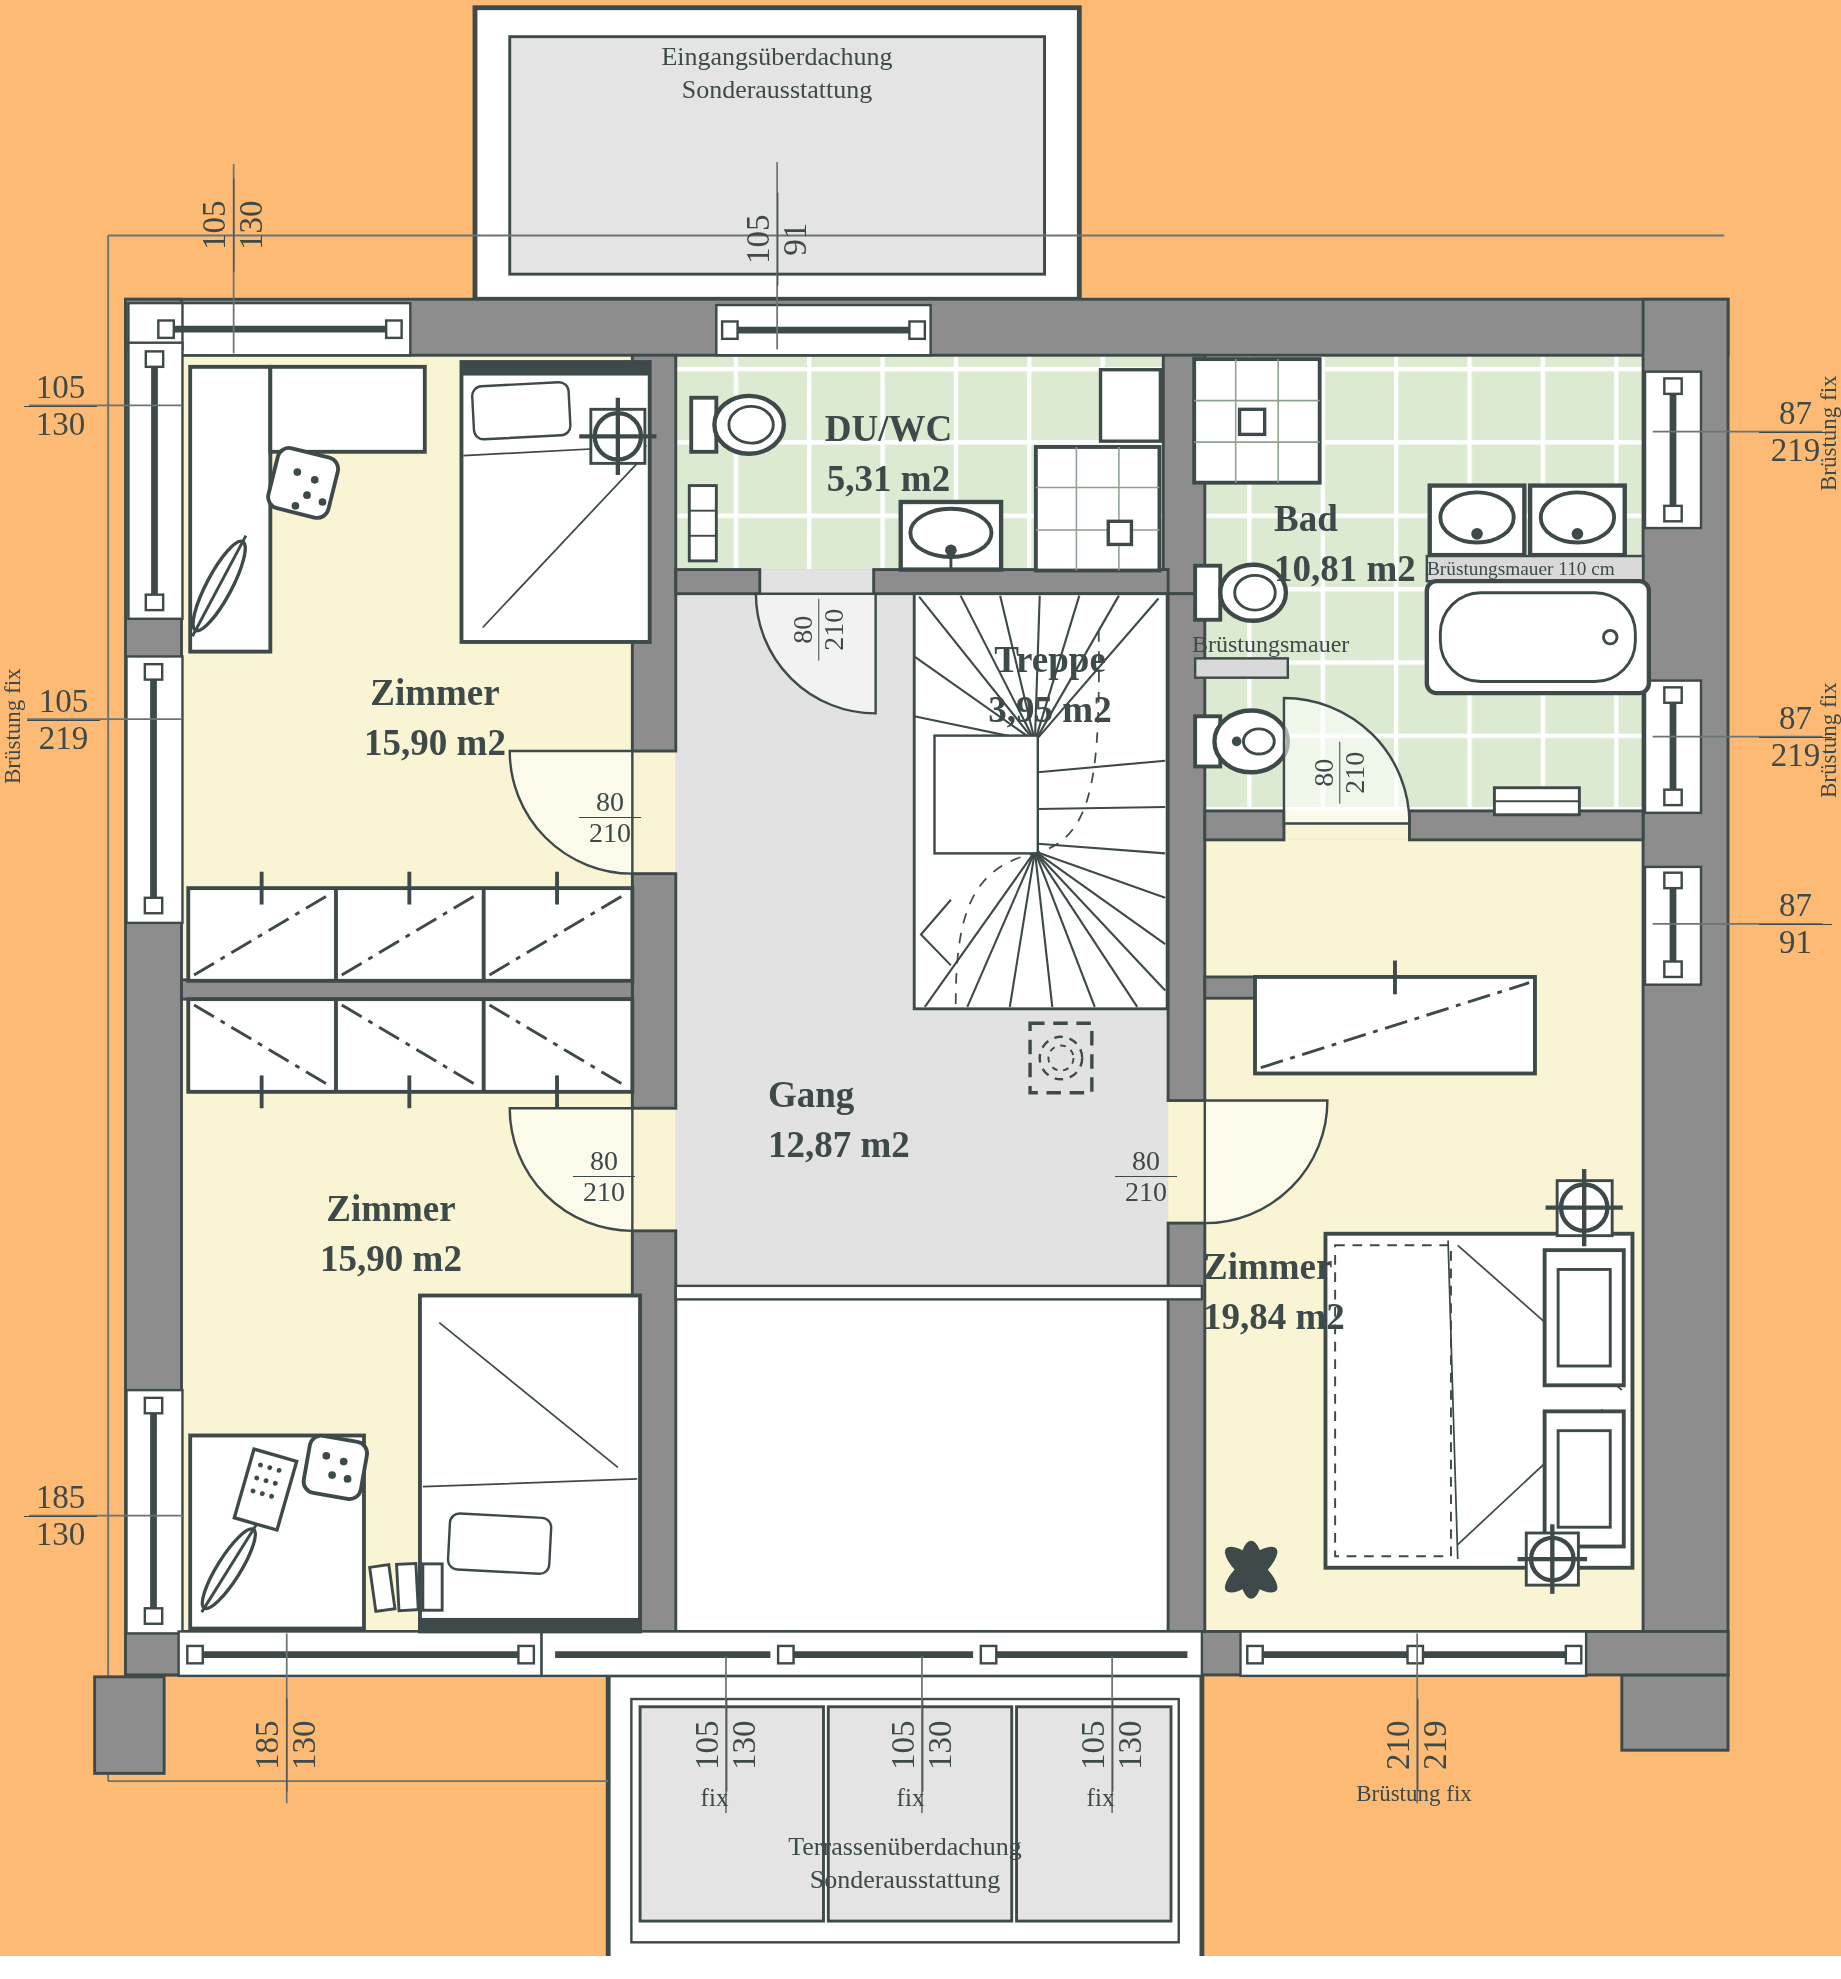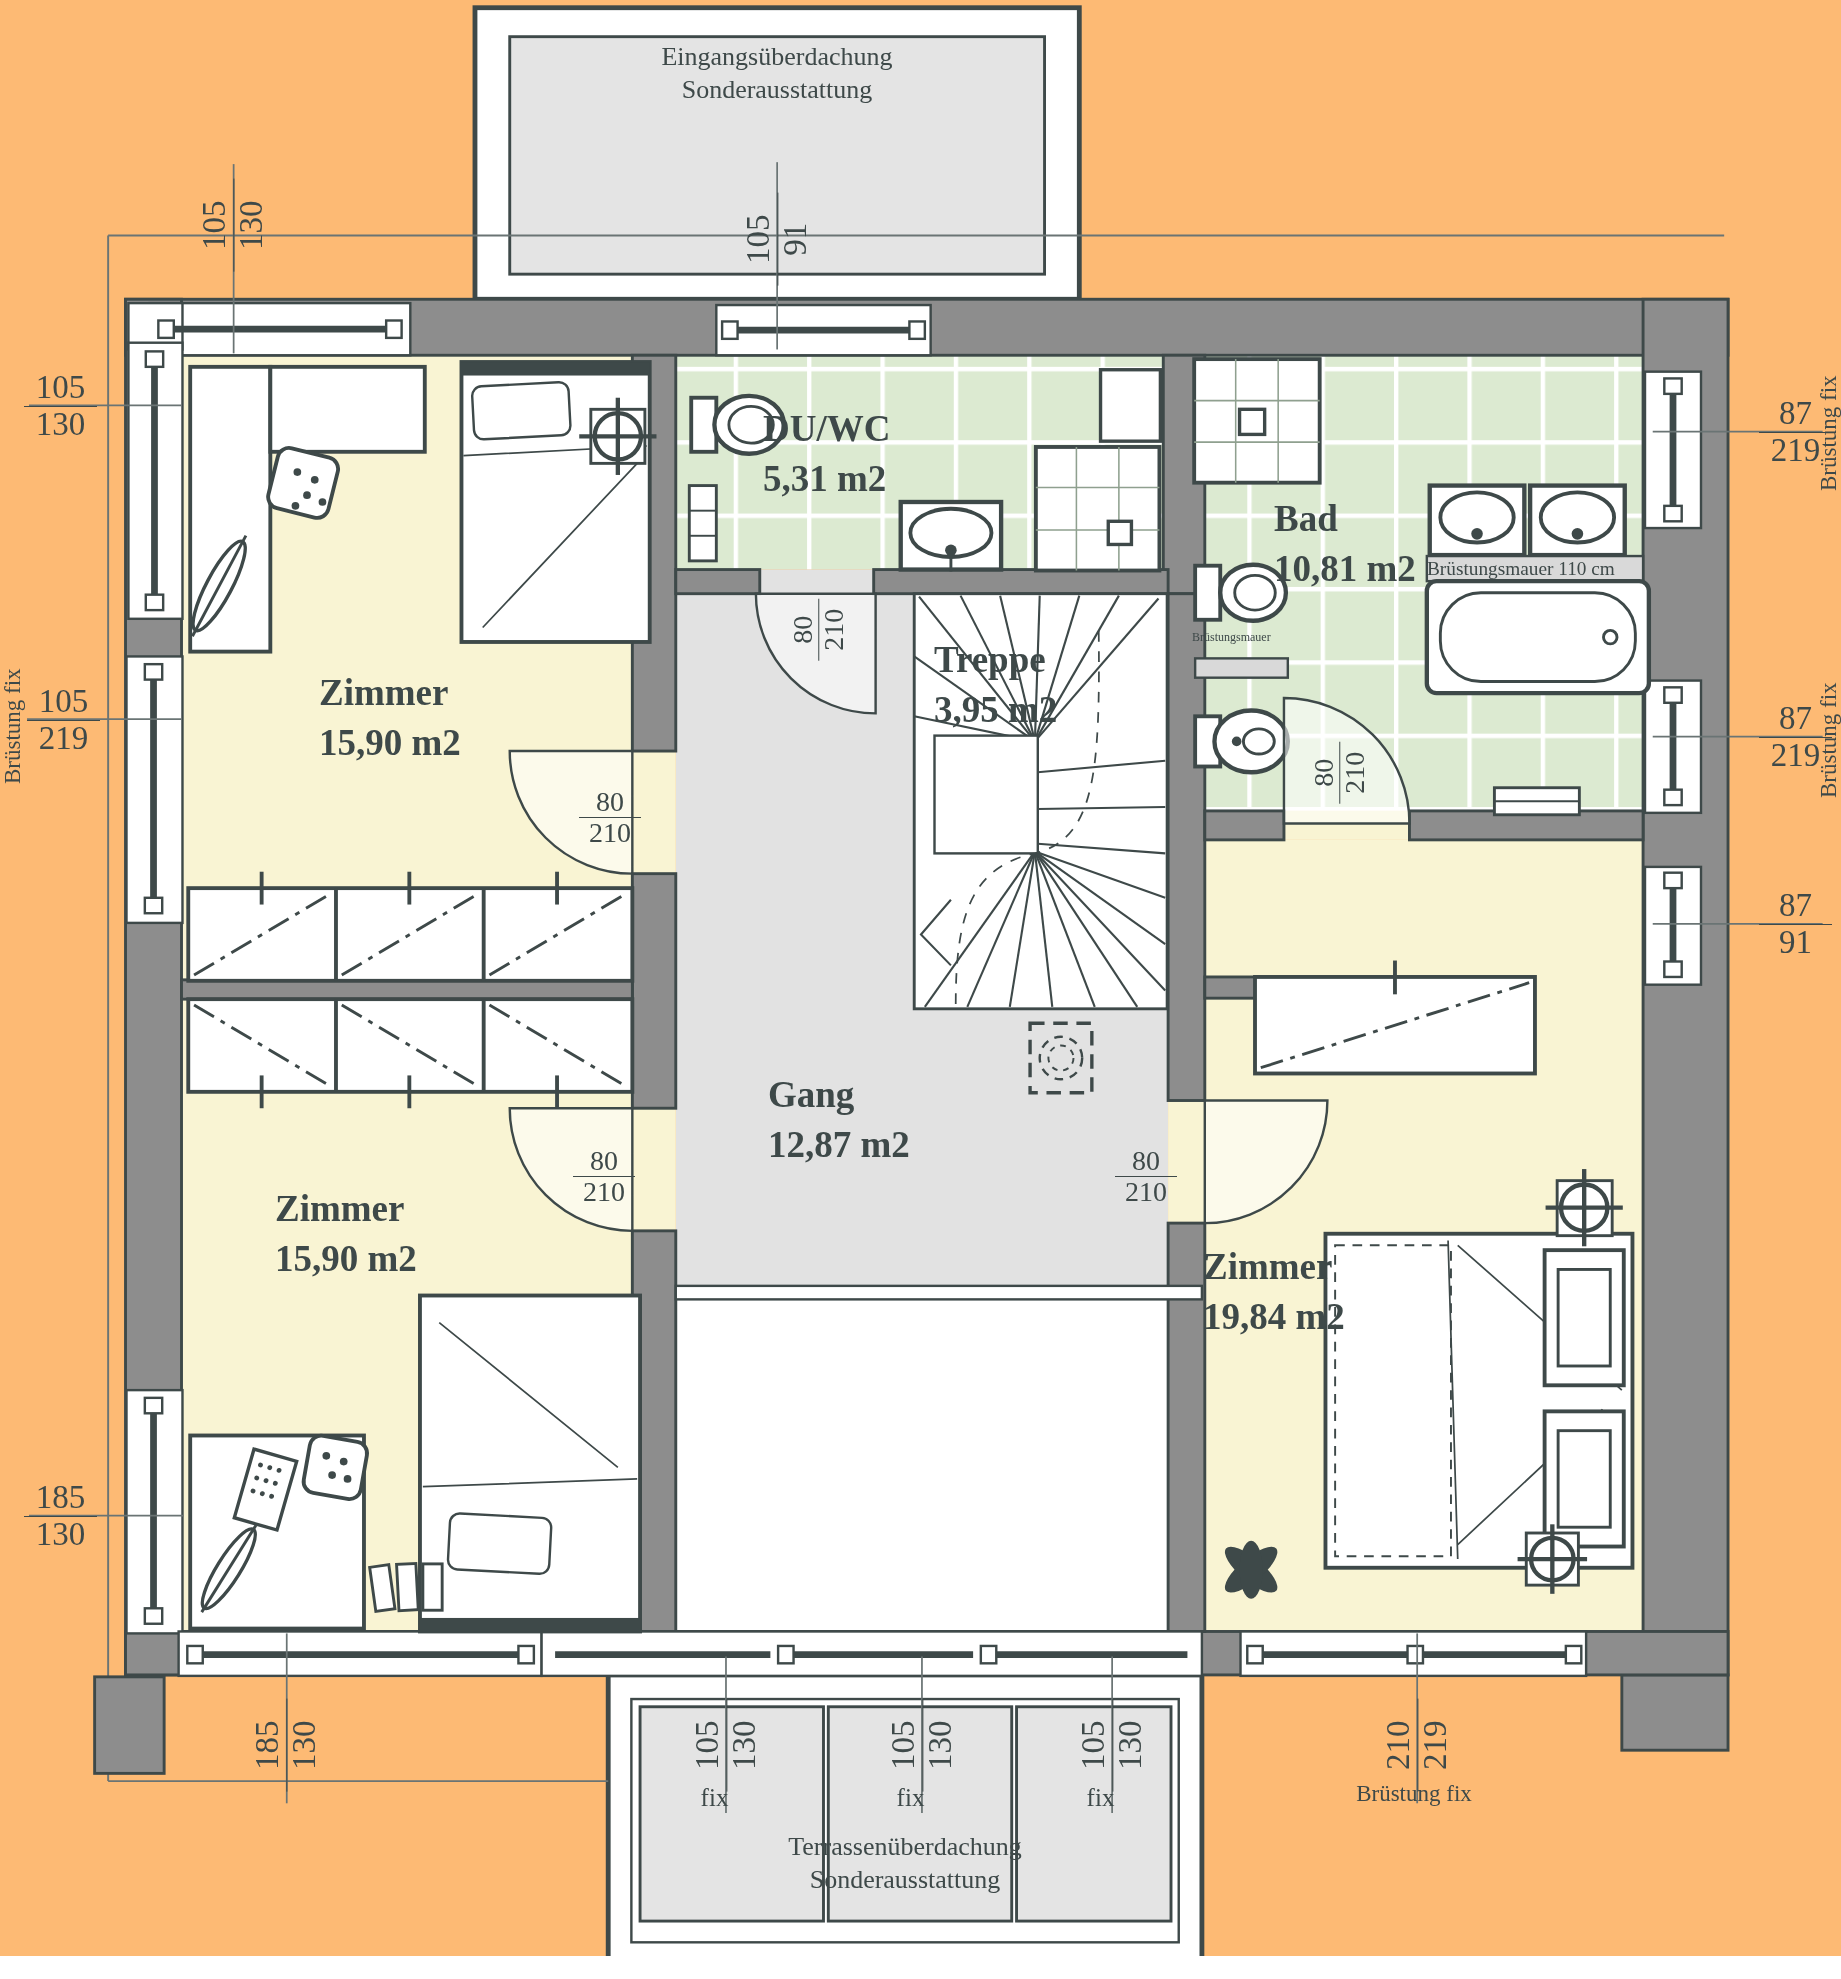--- a/index.html
+++ b/index.html
@@ -1,31 +1,31 @@
 <!DOCTYPE html>
 <html><head>
 <meta charset="utf-8">
 <style>
   html,body{margin:0;padding:0;background:#fff}
   .plan{position:relative;width:1841px;height:1956px;background:#fdba74;
         font-family:Liberation Serif, serif;color:#3e4949;overflow:hidden}
   svg.base{position:absolute;left:0;top:0}
   .lbl{position:absolute;white-space:nowrap;color:#3e4949;line-height:1.15}
-  .room{font-weight:bold;font-size:37px;line-height:1.35}
+  .room{font-weight:bold;font-size:37px;text-align:center;line-height:1.35}
   .room.leftal{text-align:left}
   .room.small{font-size:26px;line-height:1.4}
   .cap{font-size:26px;text-align:center;line-height:1.25}
   .frac{font-size:33px;text-align:center;line-height:1.08}
   .frac .fb{border-top:1.9px solid #3e4949}
   .frac.door{font-size:28px}
   .rot{transform:rotate(-90deg)}
   .vtext{font-size:23px;transform:rotate(-90deg);text-align:center}
   .fix{font-size:25px;text-align:center}
   .tiny{font-size:19.3px;text-align:left}
-  .tiny2{font-size:12px}
+  .tiny2{font-size:24px}
 </style>
 </head>
 <body>
 
 <div class="plan">
 
 <svg class="base" width="1841" height="1979" viewBox="0 0 1907 2050">
   <defs>
     <pattern id="tiles" width="76" height="76" patternUnits="userSpaceOnUse">
       <rect width="76" height="76" fill="#dcead1"></rect>

